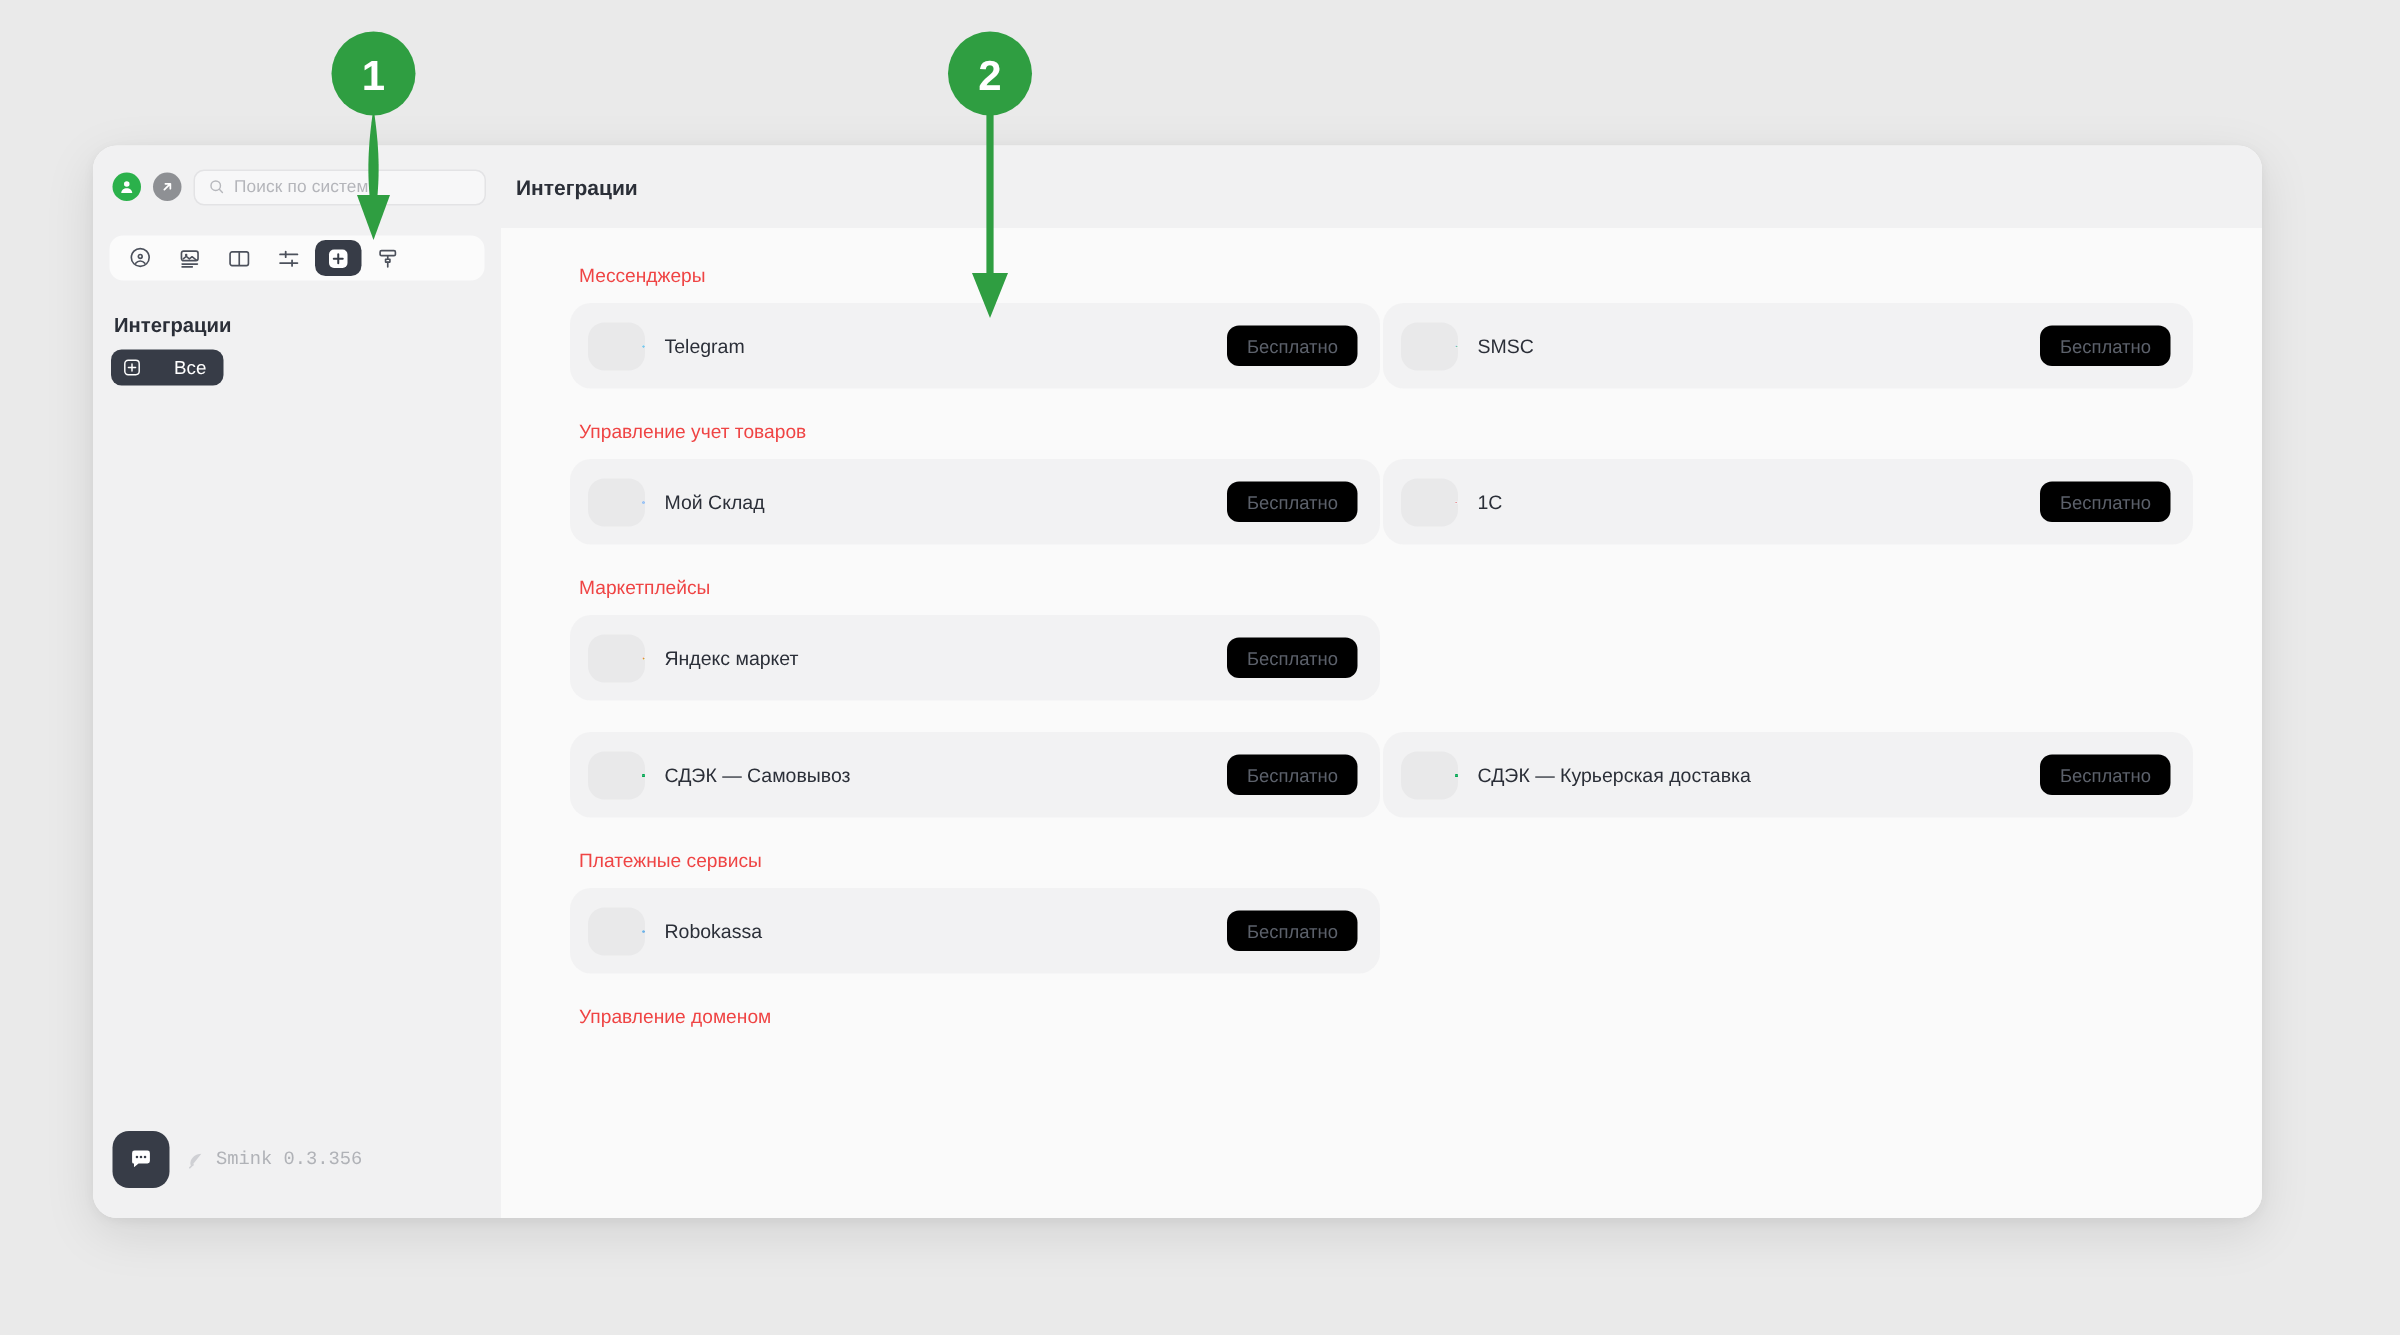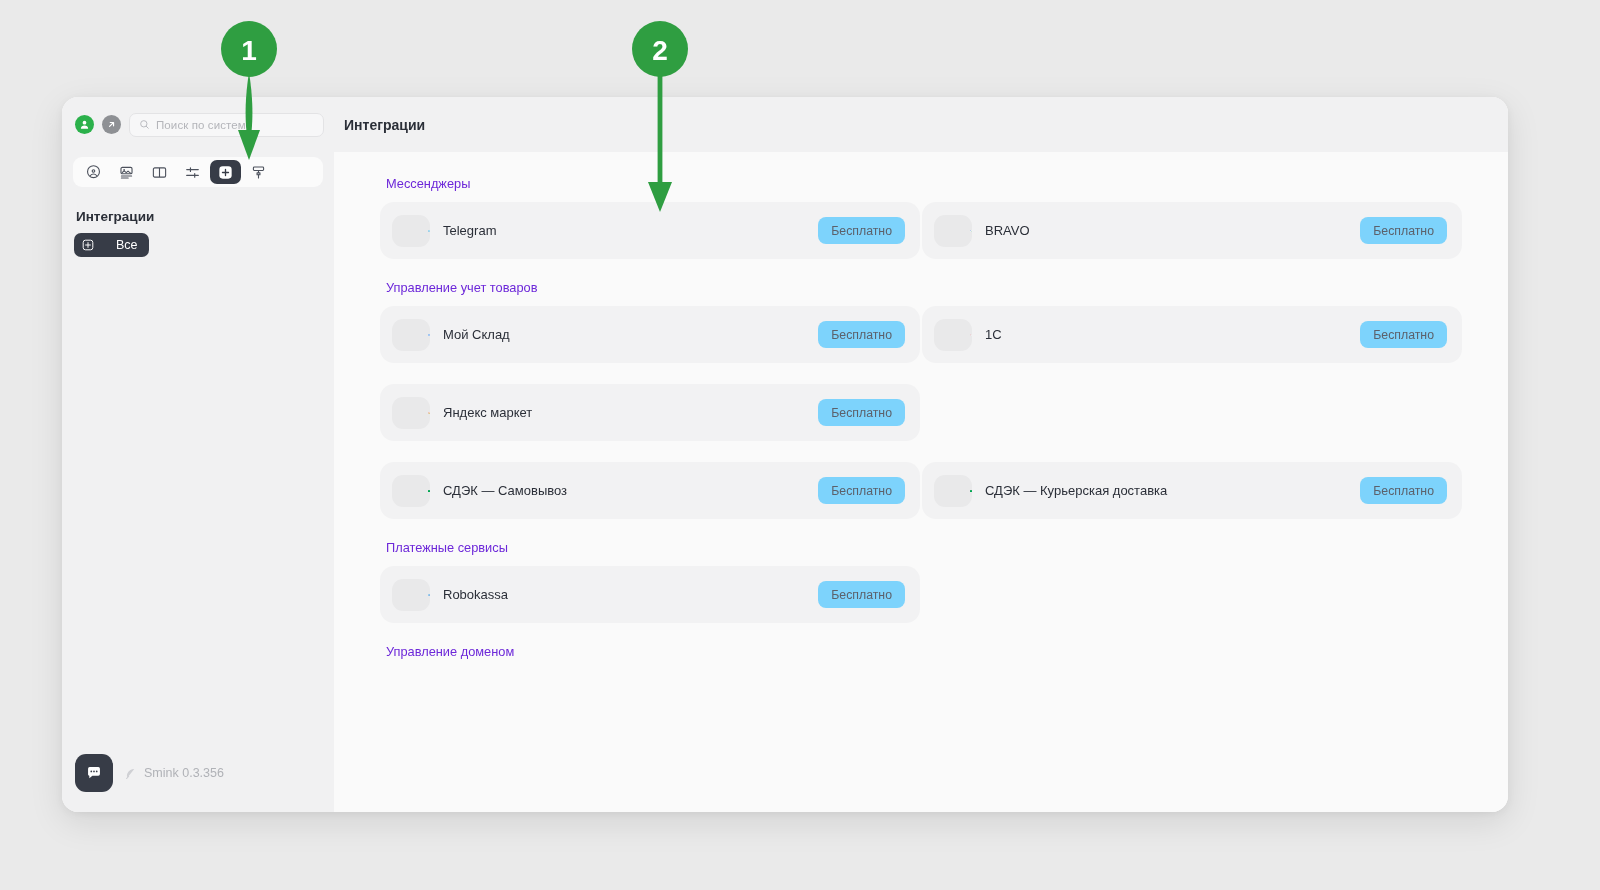--- a/index.html
+++ b/index.html
@@ -108,20 +108,21 @@
     border-radius: 7px;
     height: 24px; padding: 0 11px 0 8px;
     width: max-content;
     font-size: 12.5px;
     cursor: pointer;
   }
   .sb-spacer { flex: 1 1 auto; }
   .sb-footer {
     display: flex; align-items: center; gap: 11px;
     padding: 0 0 20px 13px;
+    font-family: Liberation Mono, monospace;
   }
   .chat-fab {
     width: 38px; height: 38px; border-radius: 11px;
     background: #373c47;
     display: flex; align-items: center; justify-content: center;
     flex: 0 0 38px; cursor: pointer;
   }
   .version {
     display: flex; align-items: center; gap: 7px;
     font-size: 12.5px; color: #b0b2b7;
@@ -131,21 +132,21 @@
   .content {
     flex: 1 1 auto; min-width: 0;
     background: #fafafa;
     padding: 24px 0 0 0;
     overflow: hidden;
     position: relative;
   }
   .content-inner { padding: 0 46px 0 46px; }
   .group { margin-bottom: 0; }
   .group-title {
-    font-size: 12.8px; color: #6d28d9; font-weight: 400;
+    font-size: 12.8px; color: #ef4444; font-weight: 400;
     margin: 0 0 11px 6px;
   }
   .group + .group { margin-top: 21px; }
   .grid {
     display: grid;
     grid-template-columns: 1fr 1fr;
     gap: 13px 2px;
   }
   .card {
     background: #f2f2f3;
@@ -163,21 +164,21 @@
     overflow: hidden;
     background: #e9e9ea;
     padding-left: 36px;
   }
   .card .app-name {
     font-size: 13px; color: #2b2f38;
     flex: 1 1 auto;
     white-space: nowrap; overflow: hidden; text-overflow: ellipsis;
   }
   .pill {
-    background: #7dd3fc;
+    background: #000000;
     border-radius: 8px;
     height: 27px;
     display: flex; align-items: center; justify-content: center;
     padding: 0 13px;
     font-size: 12.3px; color: #5c616b;
     white-space: nowrap;
     flex: 0 0 auto;
   }
 
   
@@ -315,21 +316,21 @@
                   <div class="pill">Бесплатно</div>
                 </div>
                 <div class="card">
                   <div class="app-icon">
                     <svg width="38" height="38" viewBox="0 0 38 38">
                       <rect width="38" height="38" rx="11" fill="#eef0f2"></rect>
                       <path d="M8.5 12.4a1.9 1.9 0 011.9-1.9h8.3a1.9 1.9 0 011.9 1.9v5.2a1.9 1.9 0 01-1.9 1.9h-4.6l-3.6 2.7v-2.7a1.9 1.9 0 01-2-1.9z" fill="#2f7ae5"></path>
                       <path d="M17.4 18.9a1.9 1.9 0 011.9-1.9h8.3a1.9 1.9 0 011.9 1.9v5.3a1.9 1.9 0 01-1.9 1.9h-4.6l-3.6 2.7v-2.7a1.9 1.9 0 01-2-1.9z" fill="#2fb84a"></path>
                     </svg>
                   </div>
-                  <div class="app-name">BRAVO</div>
+                  <div class="app-name">SMSC</div>
                   <div class="pill">Бесплатно</div>
                 </div>
               </div>
             </div>
             <div class="group">
               <div class="group-title">Управление учет товаров</div>
               <div class="grid">
                 <div class="card">
                   <div class="app-icon">
                     <svg width="38" height="38" viewBox="0 0 38 38">
@@ -352,20 +353,21 @@
                       <path d="M14.5 13h4.8v2.6h-4.8zM14.5 21.4h4.8V24h-4.8z" fill="#e01c23"></path>
                       <circle cx="28.6" cy="13.6" r="1.2" fill="#e01c23"></circle>
                     </svg>
                   </div>
                   <div class="app-name">1C</div>
                   <div class="pill">Бесплатно</div>
                 </div>
               </div>
             </div>
             <div class="group">
+              <div class="group-title">Маркетплейсы</div>
               <div class="grid">
                 <div class="card">
                   <div class="app-icon">
                     <svg width="38" height="38" viewBox="0 0 38 38">
                       <rect width="38" height="38" rx="11" fill="#f3f2ee"></rect>
                       <circle cx="16.5" cy="14.5" r="8" fill="#fc3f1d"></circle>
                       <path d="M17.8 9.6h-2.2c-1.9 0-3.1 1.1-3.1 2.8 0 1.3.6 2 1.7 2.8l-2.3 3.6h1.9l2-3.3h.6v3.3h1.4z" fill="#ffffff"></path>
                       <circle cx="22" cy="23" r="8.5" fill="#fc0"></circle>
                       <path d="M17.3 27.4c2.4-5.1 3.4-8.6 5.6-8.6 1.6 0 1.7 1.6 1.1 3.6-.7 2.4-.2 3.2.8 3.2 1 0 1.9-.9 2.7-2.2" stroke="#1a1a1a" stroke-width="2.6" fill="none" stroke-linecap="round"></path>
                     </svg>

